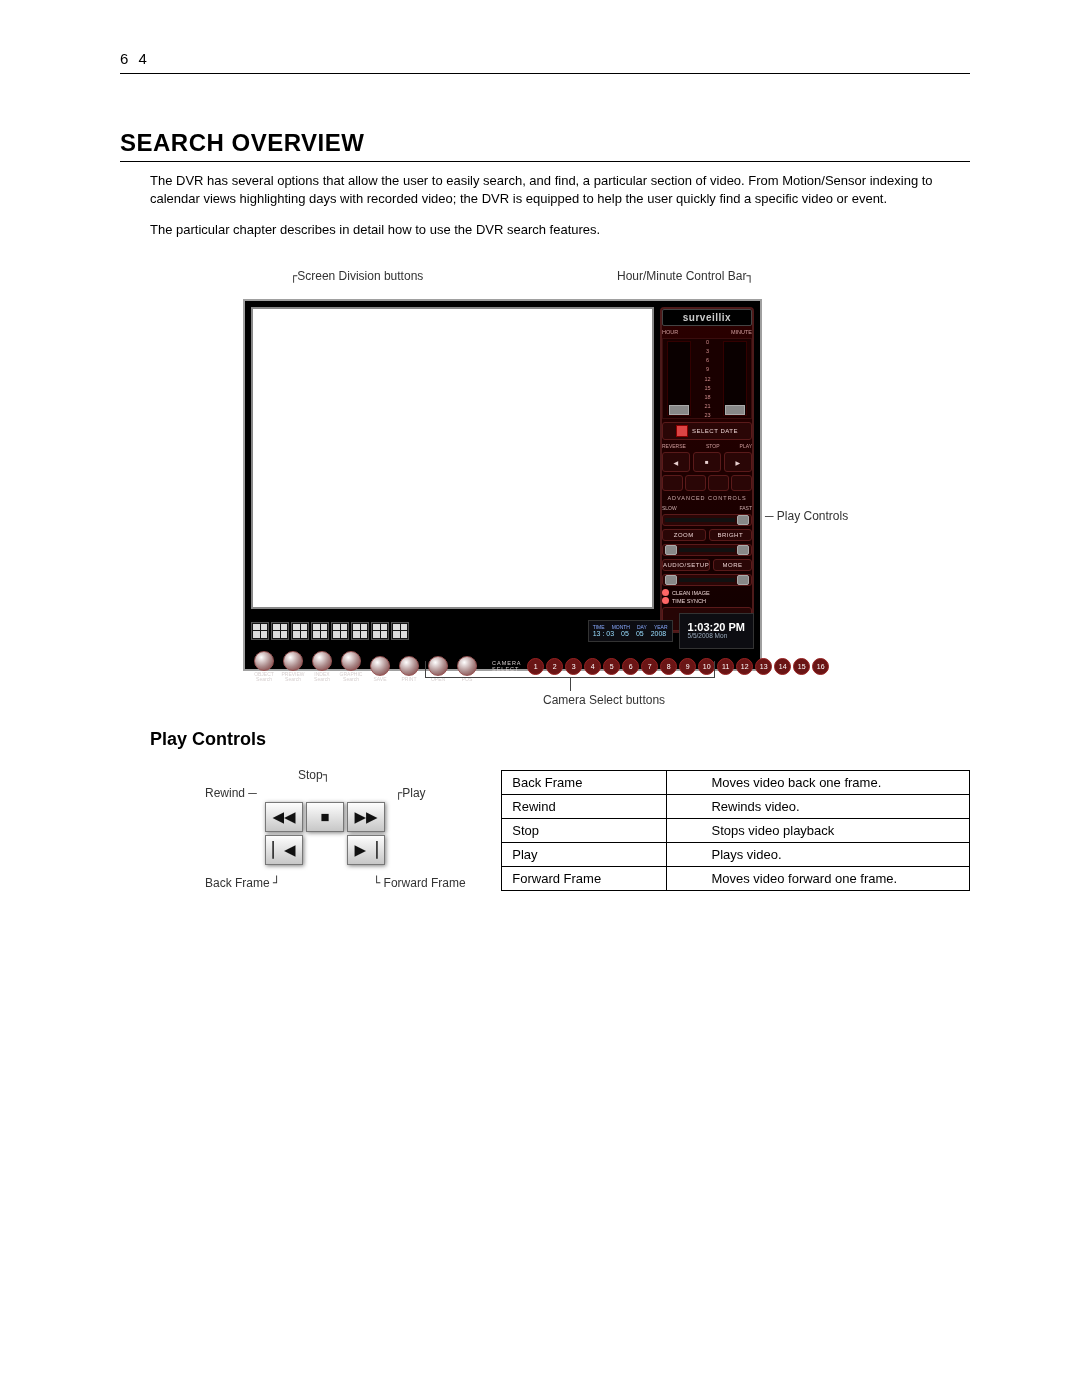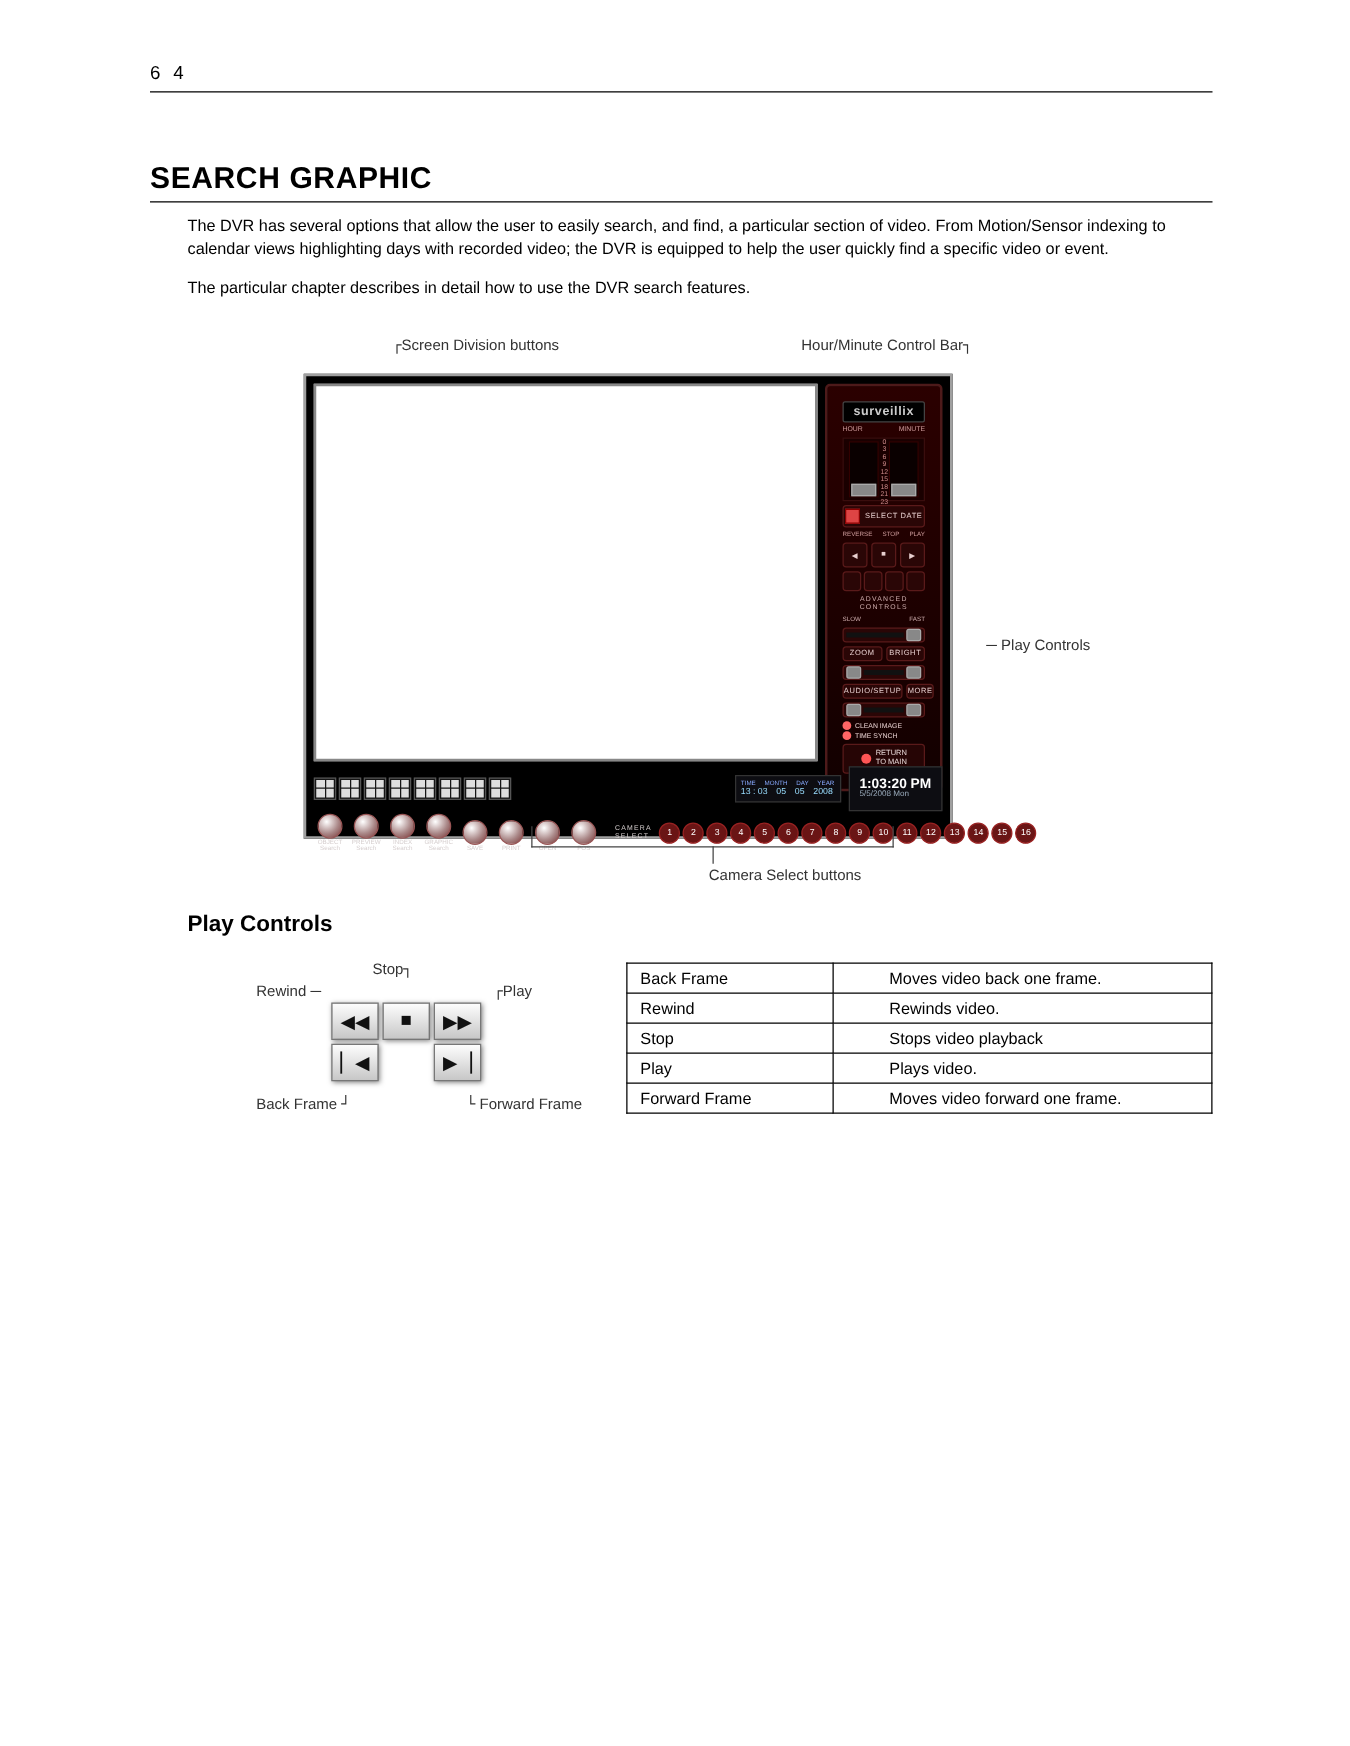--- a/index.html
+++ b/index.html
@@ -48,21 +48,20 @@
     position: relative;
     width: 740px;
     height: 440px;
     font-size: 12px;
     color: #333;
   }
   
   .callout {
     position: absolute;
     white-space: nowrap;
-    margin-left: 24px;
   }
   .brk { display:inline-block; font-family: monospace; vertical-align: middle;}
   
   .dvr {
     position: absolute;
     left: 8px;
     top: 30px;
     width: 519px;
     height: 372px;
     background: #000;
@@ -80,21 +79,21 @@
     position: absolute;
     top: 6px; right: 6px;
     width: 94px; bottom: 36px;
     background: linear-gradient(#2b0000,#120000);
     border: 2px solid #4d1a1a;
     border-radius: 4px;
     box-sizing: border-box;
     display: flex;
     flex-direction: column;
     align-items: stretch;
-    padding: 12px;
+    padding: 0;
     gap: 3px;
     color: #ddd;
     font-size: 6px;
     text-align: center;
   }
   .logo-bar {
     background: #000;
     color: #ccc;
     font-weight: bold;
     font-size: 10px;
@@ -255,21 +254,21 @@
   table.desc td:first-child { width: 170px; }
   table.desc td:last-child { width: 300px; padding-left: 44px; }
 </style>
 </head>
 <body>
 
 <div class="page">
   <div class="page-number">6 4</div>
   <hr class="top-rule">
 
-  <h1 class="section-title">SEARCH GRAPHIC</h1>
+  <h1 class="section-title">SEARCH OVERVIEW</h1>
   <hr class="under-title">
 
   <p class="body-text">The DVR has several options that allow the user to easily search, and find, a particular section of video. From Motion/Sensor indexing to calendar views highlighting days with recorded video; the DVR is equipped to help the user quickly find a specific video or event.</p>
   <p class="body-text">The particular chapter describes in detail how to use the DVR search features.</p>
 
   <div class="figure-wrap">
 
     <span class="callout" style="left:55px; top:0;">
       <span class="brk">┌</span><span>Screen Division buttons</span>
     </span>

